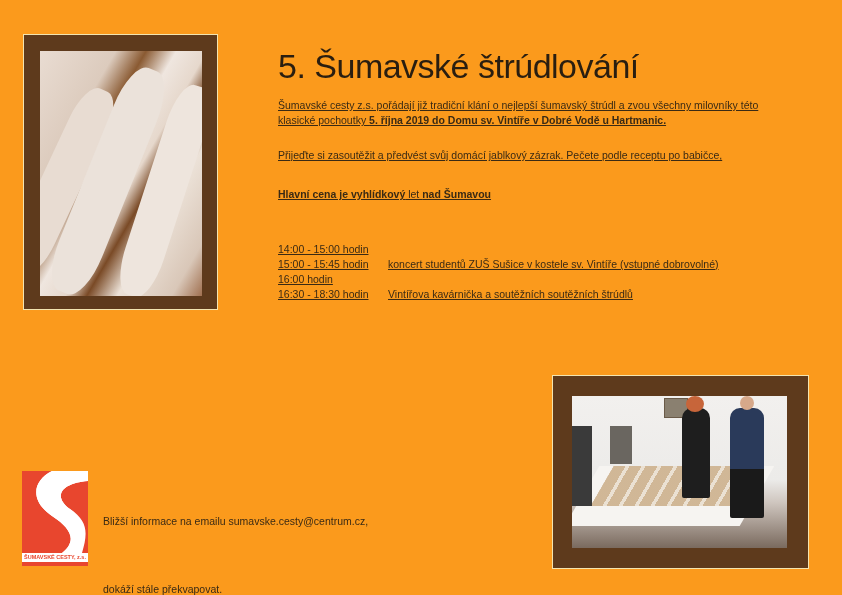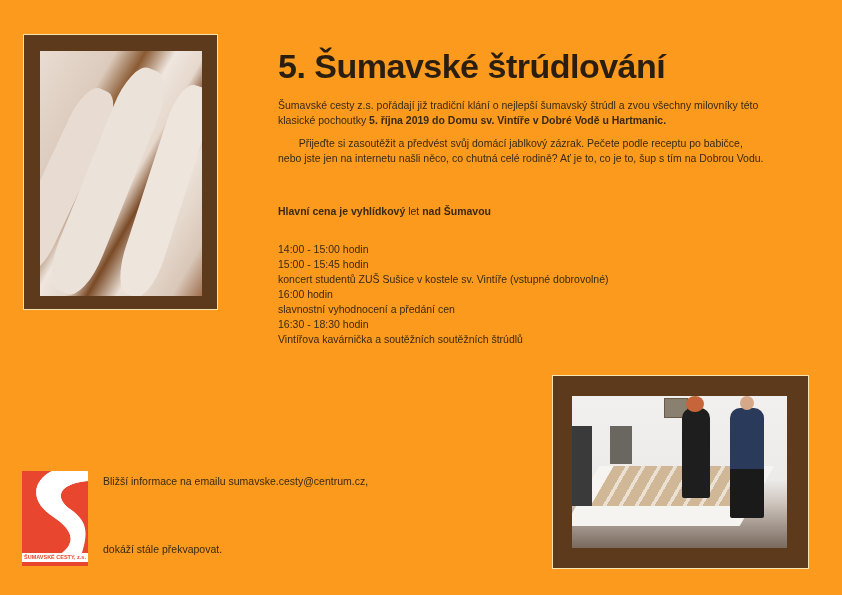--- a/index.html
+++ b/index.html
@@ -7,29 +7,29 @@
          font-family:"Liberation Sans", "DejaVu Sans", sans-serif; color:#3a2a14; }
   .frame { position:absolute; background:#5e3a1c; border:1px solid #f3e4b0; box-sizing:border-box; }
   .photo { position:absolute; overflow:hidden; }
   #frame1 { left:23px; top:34px; width:195px; height:276px; }
   #photo1 { left:40px; top:51px; width:162px; height:245px;
             background:linear-gradient(120deg,#e9dcd2 0%,#dccbbd 25%,#8a5a32 35%,#efe6df 45%,#e6d8cc 55%,#7a4a26 62%,#ece2d8 72%,#d9c7b8 90%,#a07050 100%); }
   #frame2 { left:552px; top:375px; width:257px; height:194px; }
   #photo2 { left:572px; top:396px; width:215px; height:152px;
             background:linear-gradient(180deg,#f2f0ee 0%,#ecebe9 55%,#cfc6bf 70%,#7a6a5e 100%); }
   .streak { position:absolute; border-radius:40% / 20%; }
-  .title { position:absolute; left:278px; top:47px; font-size:34px; font-weight:bold; color:#2a1e10; letter-spacing:-0.5px; white-space:nowrap; }
-  .p { position:absolute; left:278px; font-size:10.5px; line-height:15px; white-space:nowrap; color:#3a2a14; }
+  .title { position:absolute; left:278px; top:47px; font-size:34px; font-weight:normal; color:#2a1e10; letter-spacing:-0.5px; white-space:nowrap; }
+  .p { position:absolute; left:278px; font-size:10.5px; line-height:15px; white-space:nowrap; color:#3a2a14;text-decoration:underline; }
   .b { font-weight:bold; }
-  .prog-row { display:flex;flex-direction:column; }
+  .prog-row { display:flex; }
   .prog-time { width:110px; }
   .logo { position:absolute; left:22px; top:471px; width:66px; height:95px; background:#fff; overflow:hidden; }
   .logo-text { position:absolute; left:0; right:0; bottom:6px; font-size:5.5px; font-weight:bold; color:#e8462e; text-align:center; white-space:nowrap; }
   .logo-bar { position:absolute; left:0; right:0; bottom:0; height:4px; background:#e8462e; }
-  .foot { position:absolute; left:103px; font-size:10.5px; line-height:15px; white-space:nowrap; color:#3a2a14; }
+  .foot { position:absolute; left:103px; font-size:10.5px; line-height:15px; white-space:nowrap; color:#3a2a14;margin-top:40px; }
 </style>
 </head>
 <body>
 
 <div class="frame" id="frame1"></div>
 <div class="photo" id="photo1">
   <div class="streak" style="left:2px;top:30px;width:40px;height:200px;background:#e8dcd2;transform:rotate(25deg);"></div>
   <div class="streak" style="left:45px;top:10px;width:46px;height:240px;background:#ebe2da;transform:rotate(22deg);"></div>
   <div class="streak" style="left:105px;top:30px;width:40px;height:220px;background:#eee5dd;transform:rotate(18deg);"></div>
 </div>
@@ -47,40 +47,38 @@
   <div style="position:absolute;left:168px;top:0;width:14px;height:14px;background:#d6a88a;border-radius:50%;"></div>
 </div>
 
 <div class="title">5. Šumavské štrúdlování</div>
 
 <div class="p" style="top:98px;">
   <div>Šumavské cesty z.s. pořádají již tradiční klání o nejlepší šumavský štrúdl a zvou všechny milovníky této</div>
   <div><span>klasické pochoutky </span><span class="b">5. října 2019 do Domu sv. Vintíře v Dobré Vodě u Hartmanic.</span></div>
 </div>
 
-<div class="p" style="top:136px;text-align:center;">
+<div class="p" style="top:148px;">
   <div>Přijeďte si zasoutěžit a předvést svůj domácí jablkový zázrak. Pečete podle receptu po babičce,</div>
-  <div>nebo jste jen na internetu našli něco, co chutná celé rodině? Ať je to, co je to, šup s tím na Dobrou Vodu.</div>
 </div>
 
-<div class="p" style="top:204px;">
+<div class="p" style="top:187px;">
   <span class="b">Hlavní cena je vyhlídkový</span><span> let </span><span class="b">nad Šumavou</span>
 </div>
 
 <div class="p" style="top:242px;">
   <div class="prog-row">
       <span class="prog-time">14:00 - 15:00 hodin</span>
     </div>
   <div class="prog-row">
       <span class="prog-time">15:00 - 15:45 hodin</span>
       <span>koncert studentů ZUŠ Sušice v kostele sv. Vintíře (vstupné dobrovolné)</span>
     </div>
   <div class="prog-row">
       <span class="prog-time">16:00 hodin</span>
-      <span>slavnostní vyhodnocení a předání cen</span>
     </div>
   <div class="prog-row">
       <span class="prog-time">16:30 - 18:30 hodin</span>
       <span>Vintířova kavárnička a soutěžních soutěžních štrúdlů</span>
     </div>
 </div>
 
 <div class="logo">
   <svg width="66" height="95" viewBox="0 0 66 95">
     <path d="M0 0 L30 0 C10 10 8 30 30 45 C50 58 55 70 40 82 L0 82 Z" fill="#e8462e"></path>

